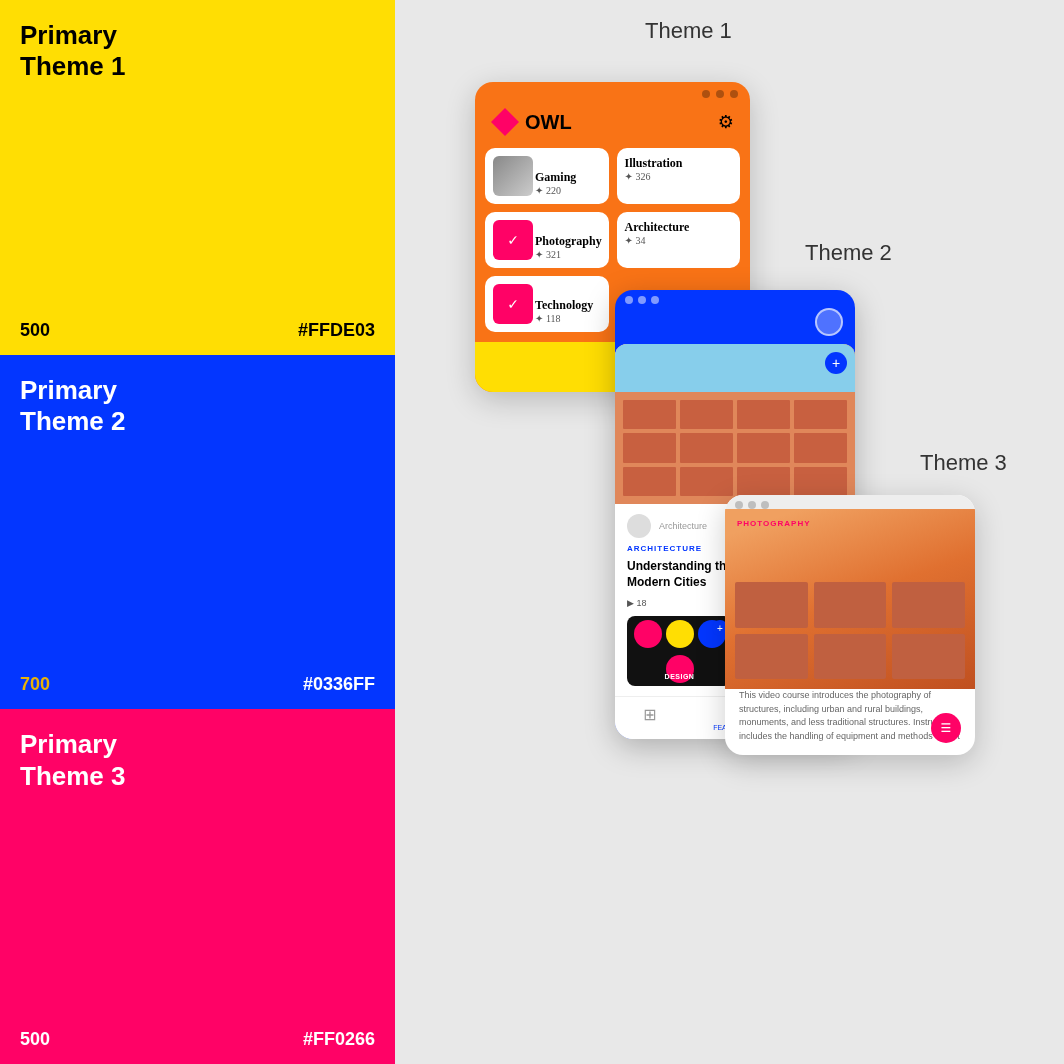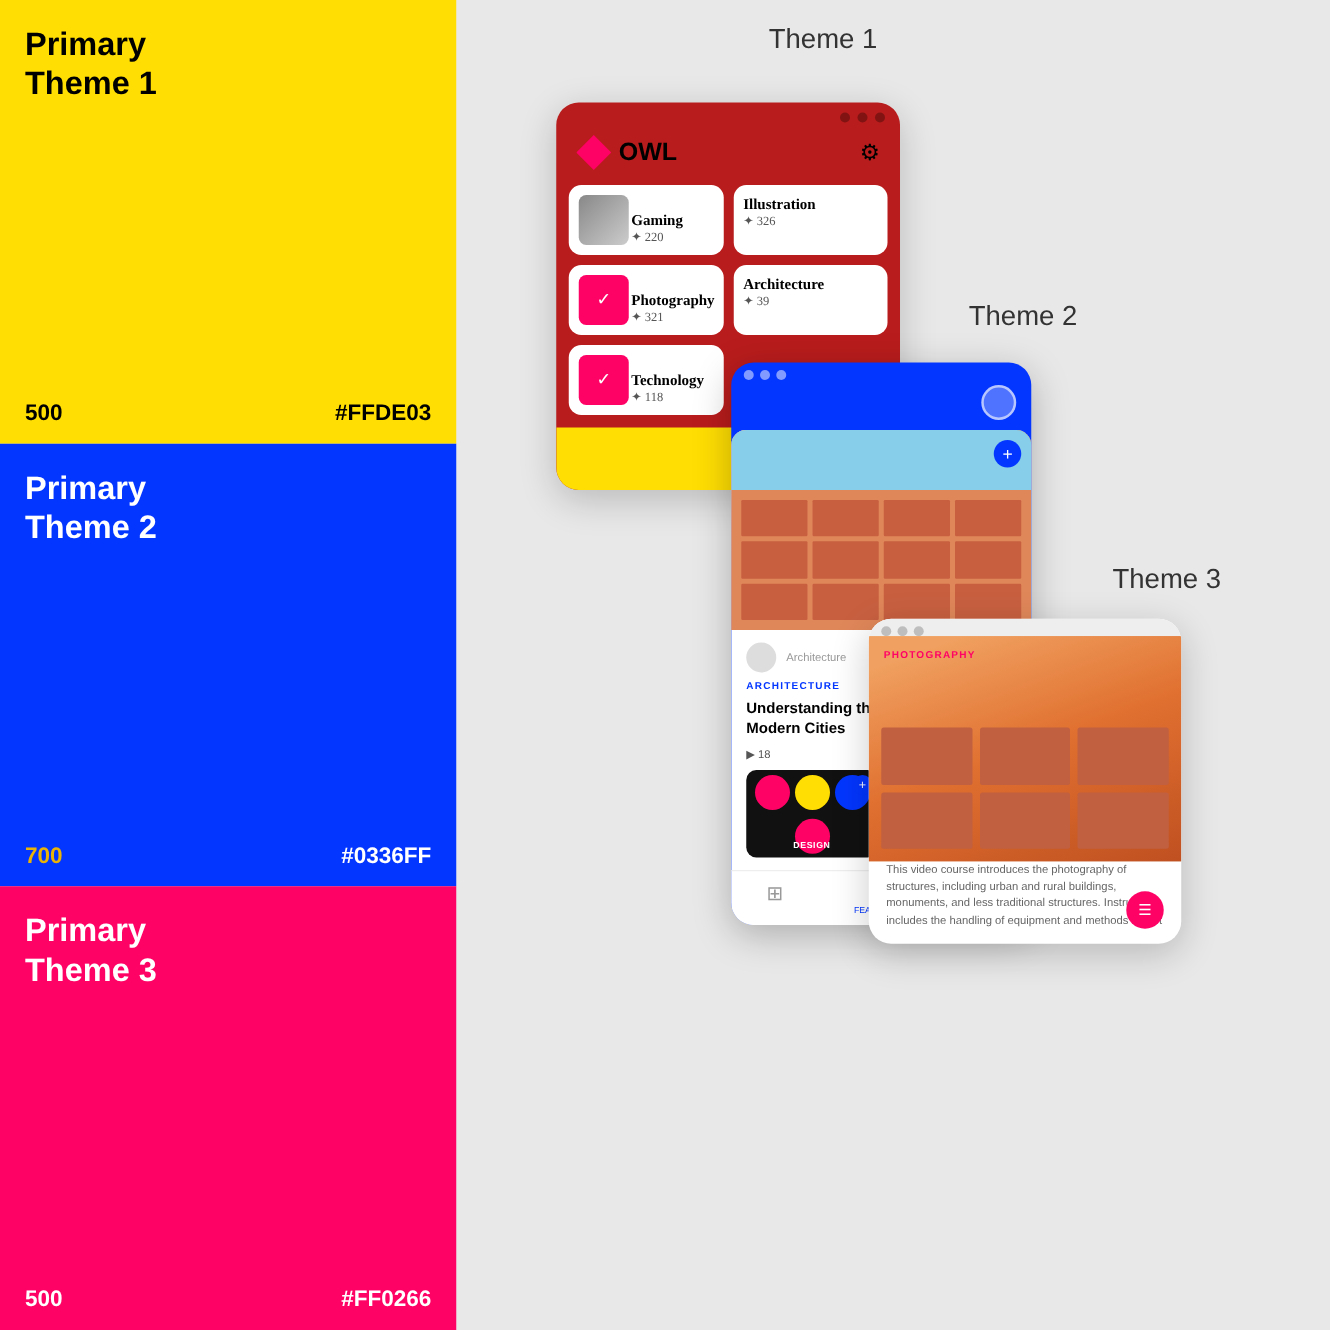--- a/index.html
+++ b/index.html
@@ -7,21 +7,21 @@
       width: 1064px;
       height: 1064px;
       background: #e8e8e8;
       font-family: -apple-system, BlinkMacSystemFont, 'Segoe UI', sans-serif;
       display: flex;
       overflow: hidden;
     }
 
     
     .left-panel {
-      width: 365px;
+      width: 395px;
       flex-shrink: 0;
       display: flex;
       flex-direction: column;
     }
 
     .theme-block {
       flex: 1;
       display: flex;
       flex-direction: column;
       justify-content: space-between;
@@ -81,21 +81,21 @@
       color: #333;
     }
 
     
     
     .phone-1 {
       position: absolute;
       top: 82px;
       left: 80px;
       width: 275px;
-      background: #b91c1c;
+      background: #f97316;
       border-radius: 18px;
       overflow: hidden;
       box-shadow: 0 8px 30px rgba(0,0,0,0.2);
     }
 
     .phone-statusbar {
       display: flex;
       justify-content: flex-end;
       padding: 8px 12px 4px;
       gap: 6px;
@@ -546,21 +546,21 @@
             <div class="topic-name">Photography</div>
             <div class="topic-count">✦ 321</div>
           </div>
         </div>
       </div>
 
       <div class="topic-card">
         <div class="topic-card-inner">
           <div class="topic-info">
             <div class="topic-name">Architecture</div>
-            <div class="topic-count">✦ 39</div>
+            <div class="topic-count">✦ 34</div>
           </div>
         </div>
       </div>
 
       <div class="topic-card">
         <div class="topic-card-inner">
           <div class="topic-thumb topic-thumb-tech">
             <span style="color:#fff; font-size:14px;">✓</span>
           </div>
           <div class="topic-info">

